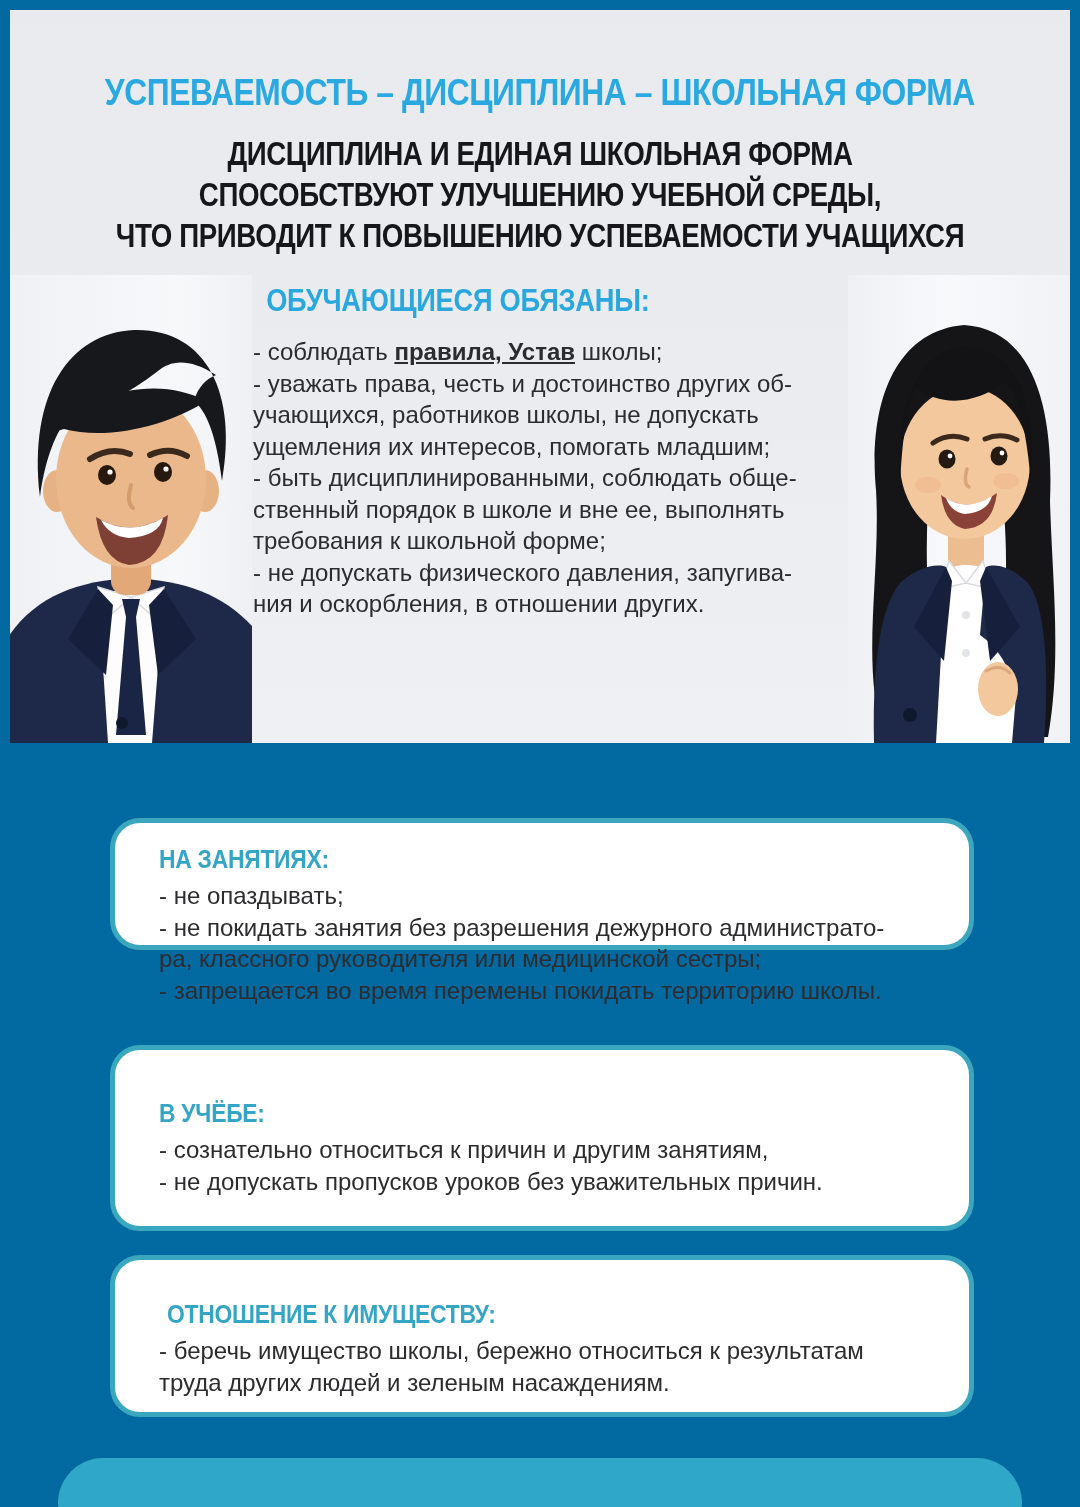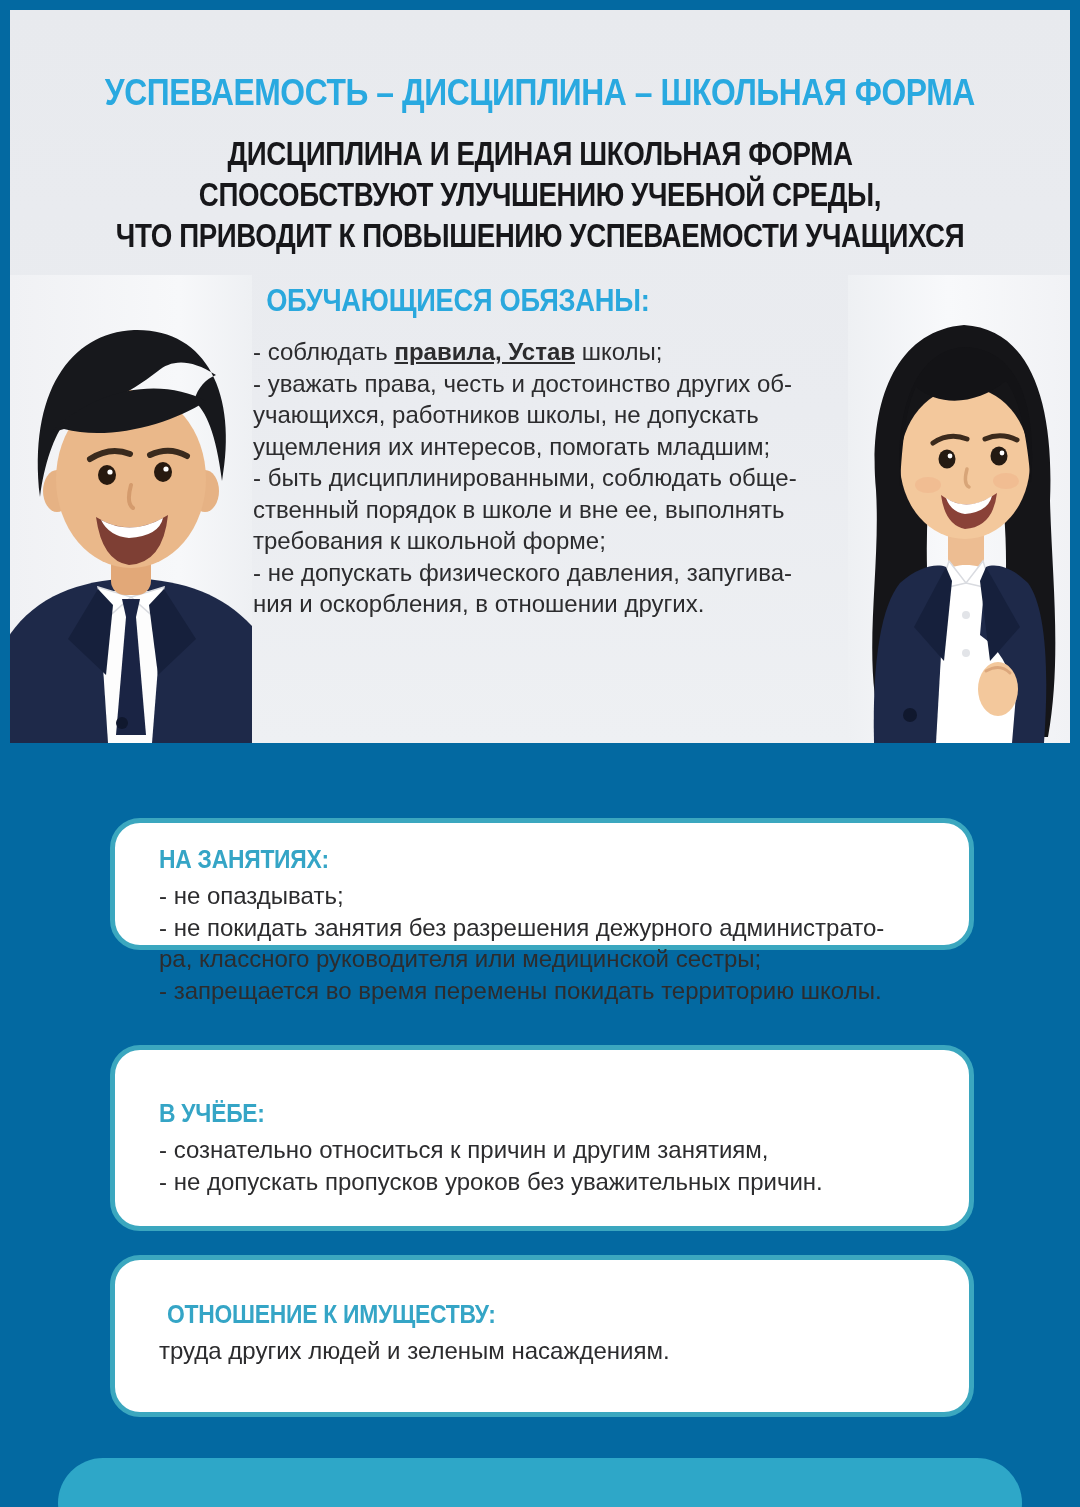--- a/index.html
+++ b/index.html
@@ -214,19 +214,20 @@
     <span class="box-title">В УЧЁБЕ:</span>
     <div class="box-lines">
         <div class="line">- сознательно относиться к причин и другим занятиям,</div>
         <div class="line">- не допускать пропусков уроков без уважительных причин.</div>
       </div>
   </div>
 
   <div class="rule-box box-3">
     <span class="box-title">ОТНОШЕНИЕ К ИМУЩЕСТВУ:</span>
     <div class="box-lines">
+        <div class="line">- беречь имущество школы, бережно относиться к результатам</div>
         <div class="line">труда других людей и зеленым насаждениям.</div>
       </div>
   </div>
 
   <div class="bottom-bar"></div>
 
 </div>
 
 </body></html>

